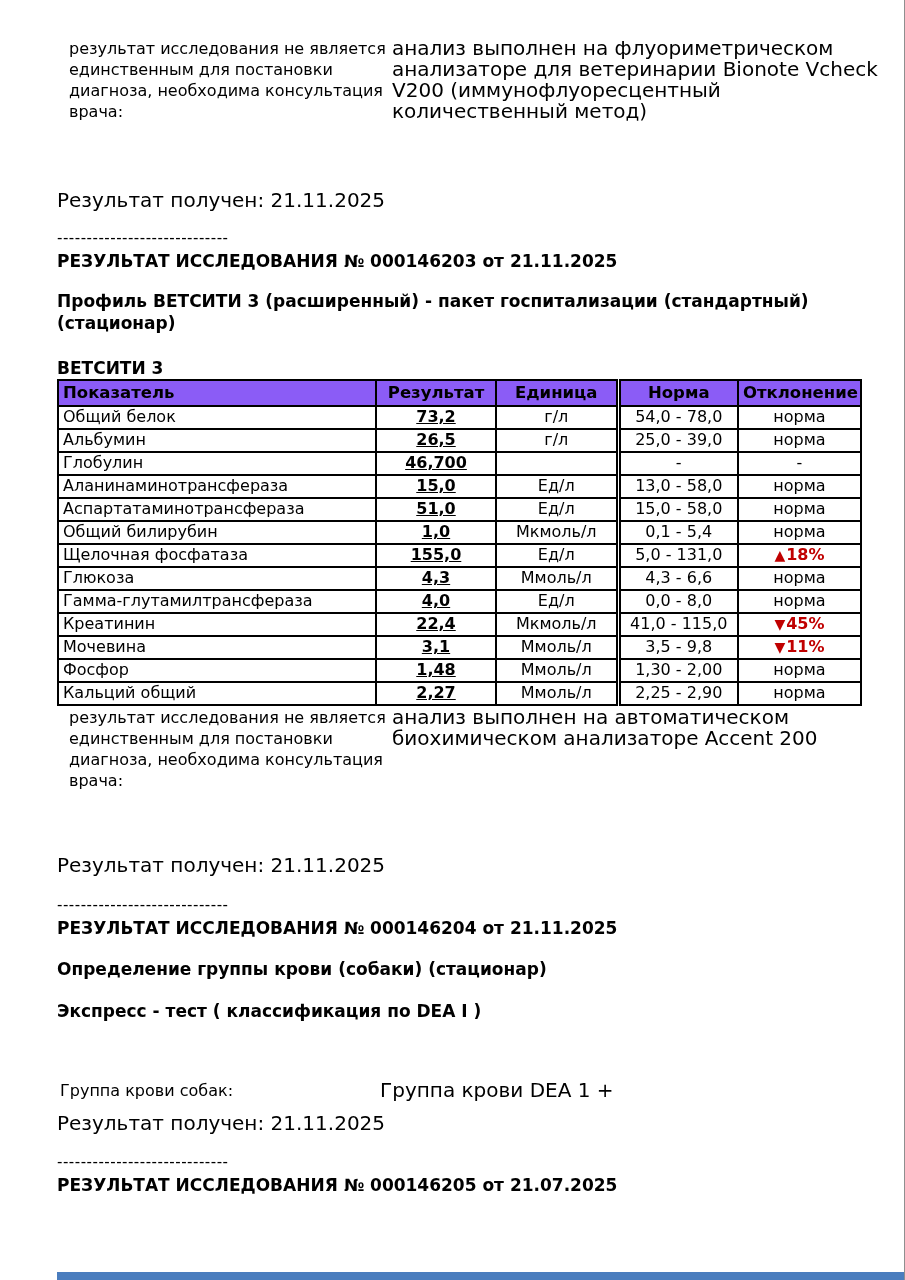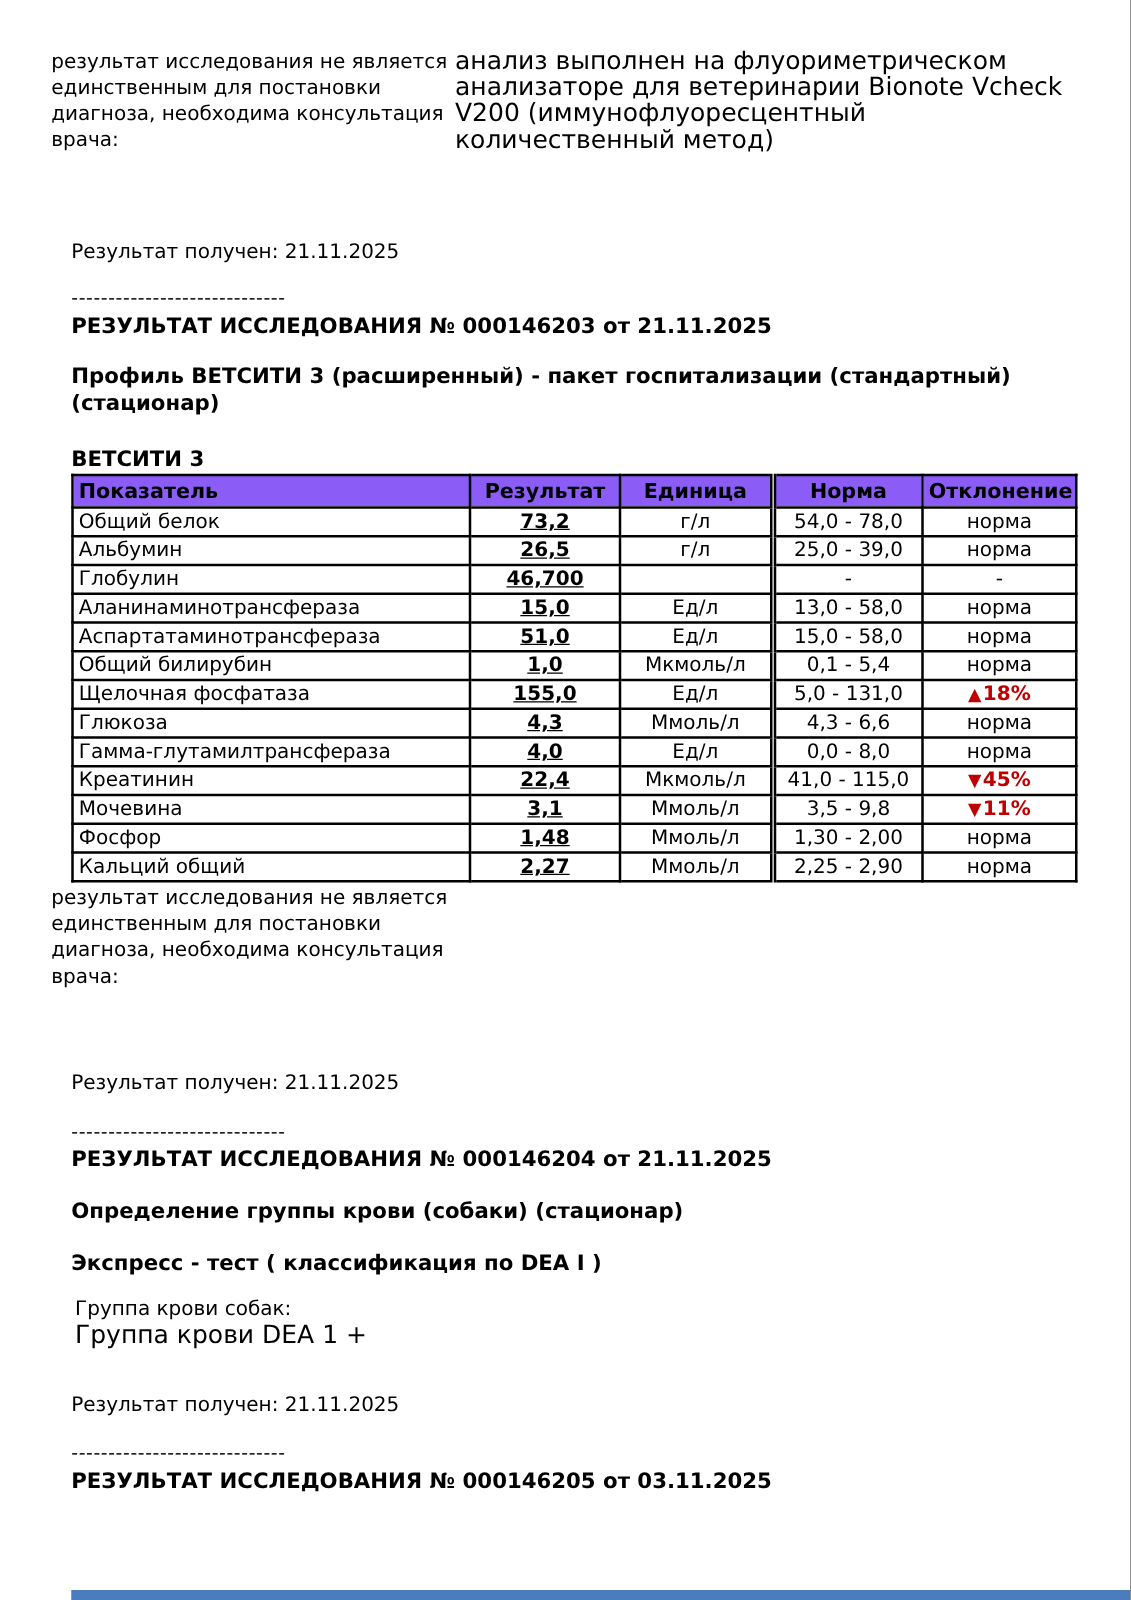--- a/index.html
+++ b/index.html
@@ -9,23 +9,23 @@
     font-family: "DejaVu Sans", "Liberation Sans", sans-serif;
     color: #000;
   }
   .page {
     position: relative;
     width: 905px; height: 1280px;
     background: #fff;
     border-right: 1px solid #8f8f8f;
     overflow: hidden;
   }
-  .txt { font-size: 16px; line-height: 21px; }
+  .txt { font-size: 20px; line-height: 21px; }
   .bold-head { font-size: 17px; font-weight: bold; line-height: 22px; }
-  .two-col { position: absolute; left: 41px; display: flex; }
+  .two-col { position: absolute; left: 69px; display: flex; }
   .two-col .col-left  { width: 323px; font-size: 16px; line-height: 21px; }
   .two-col .col-right { width: 487px; font-size: 20px; line-height: 21px; }
   .abs { position: absolute; left: 57px; }
   .sep { font-size: 15px; letter-spacing: 0.5px; line-height: 16px; }
 
   table.results-table {
     position: absolute; left: 57px; top: 379px;
     width: 803px;
     border-collapse: collapse; table-layout: fixed;
     font-size: 16px;
@@ -194,38 +194,39 @@
           <td>2,27</td>
           <td>Ммоль/л</td>
           <td>2,25 - 2,90</td>
           <td>норма</td>
         </tr>
       </tbody>
   </table>
 
   <div class="two-col" style="top: 707px;">
     <div class="col-left">результат исследования не является единственным для постановки диагноза, необходима консультация врача:</div>
+    <div class="col-right">анализ выполнен на автоматическом биохимическом анализаторе Accent 200</div>
   </div>
 
   <div class="abs txt" style="top: 855px;">Результат получен: 21.11.2025</div>
 
   <div class="abs sep" style="top: 897px;">-----------------------------</div>
 
   <div class="abs bold-head" style="top: 917px;">РЕЗУЛЬТАТ ИССЛЕДОВАНИЯ № 000146204 от 21.11.2025</div>
 
   <div class="abs bold-head" style="top: 1000px;">Экспресс - тест ( классификация по DEA I )</div>
 
   <div class="abs bold-head" style="top: 958px;">Определение группы крови (собаки) (стационар)</div>
 
-  <div class="two-col" style="top: 1036px; left: 60px; flex-direction: column;">
+  <div class="two-col" style="top: 1080px; left: 60px;">
     <div class="col-left" style="width: 320px;">Группа крови собак:</div>
     <div class="col-right">Группа крови DEA 1 +</div>
   </div>
 
   <div class="abs txt" style="top: 1113px;">Результат получен: 21.11.2025</div>
 
   <div class="abs sep" style="top: 1154px;">-----------------------------</div>
 
-  <div class="abs bold-head" style="top: 1174px;">РЕЗУЛЬТАТ ИССЛЕДОВАНИЯ № 000146205 от 03.11.2025</div>
+  <div class="abs bold-head" style="top: 1174px;">РЕЗУЛЬТАТ ИССЛЕДОВАНИЯ № 000146205 от 21.07.2025</div>
 
   <div class="bottom-bar"></div>
 
 </div>
 
 </body></html>

